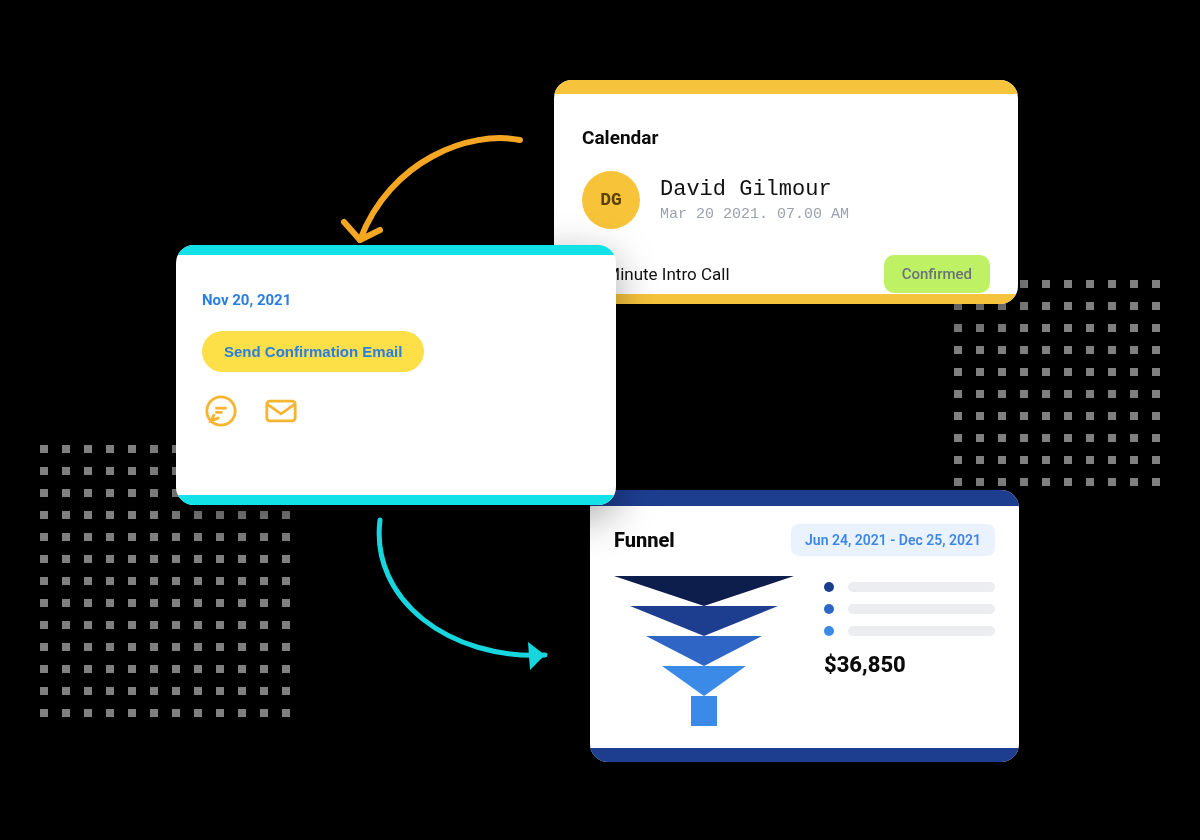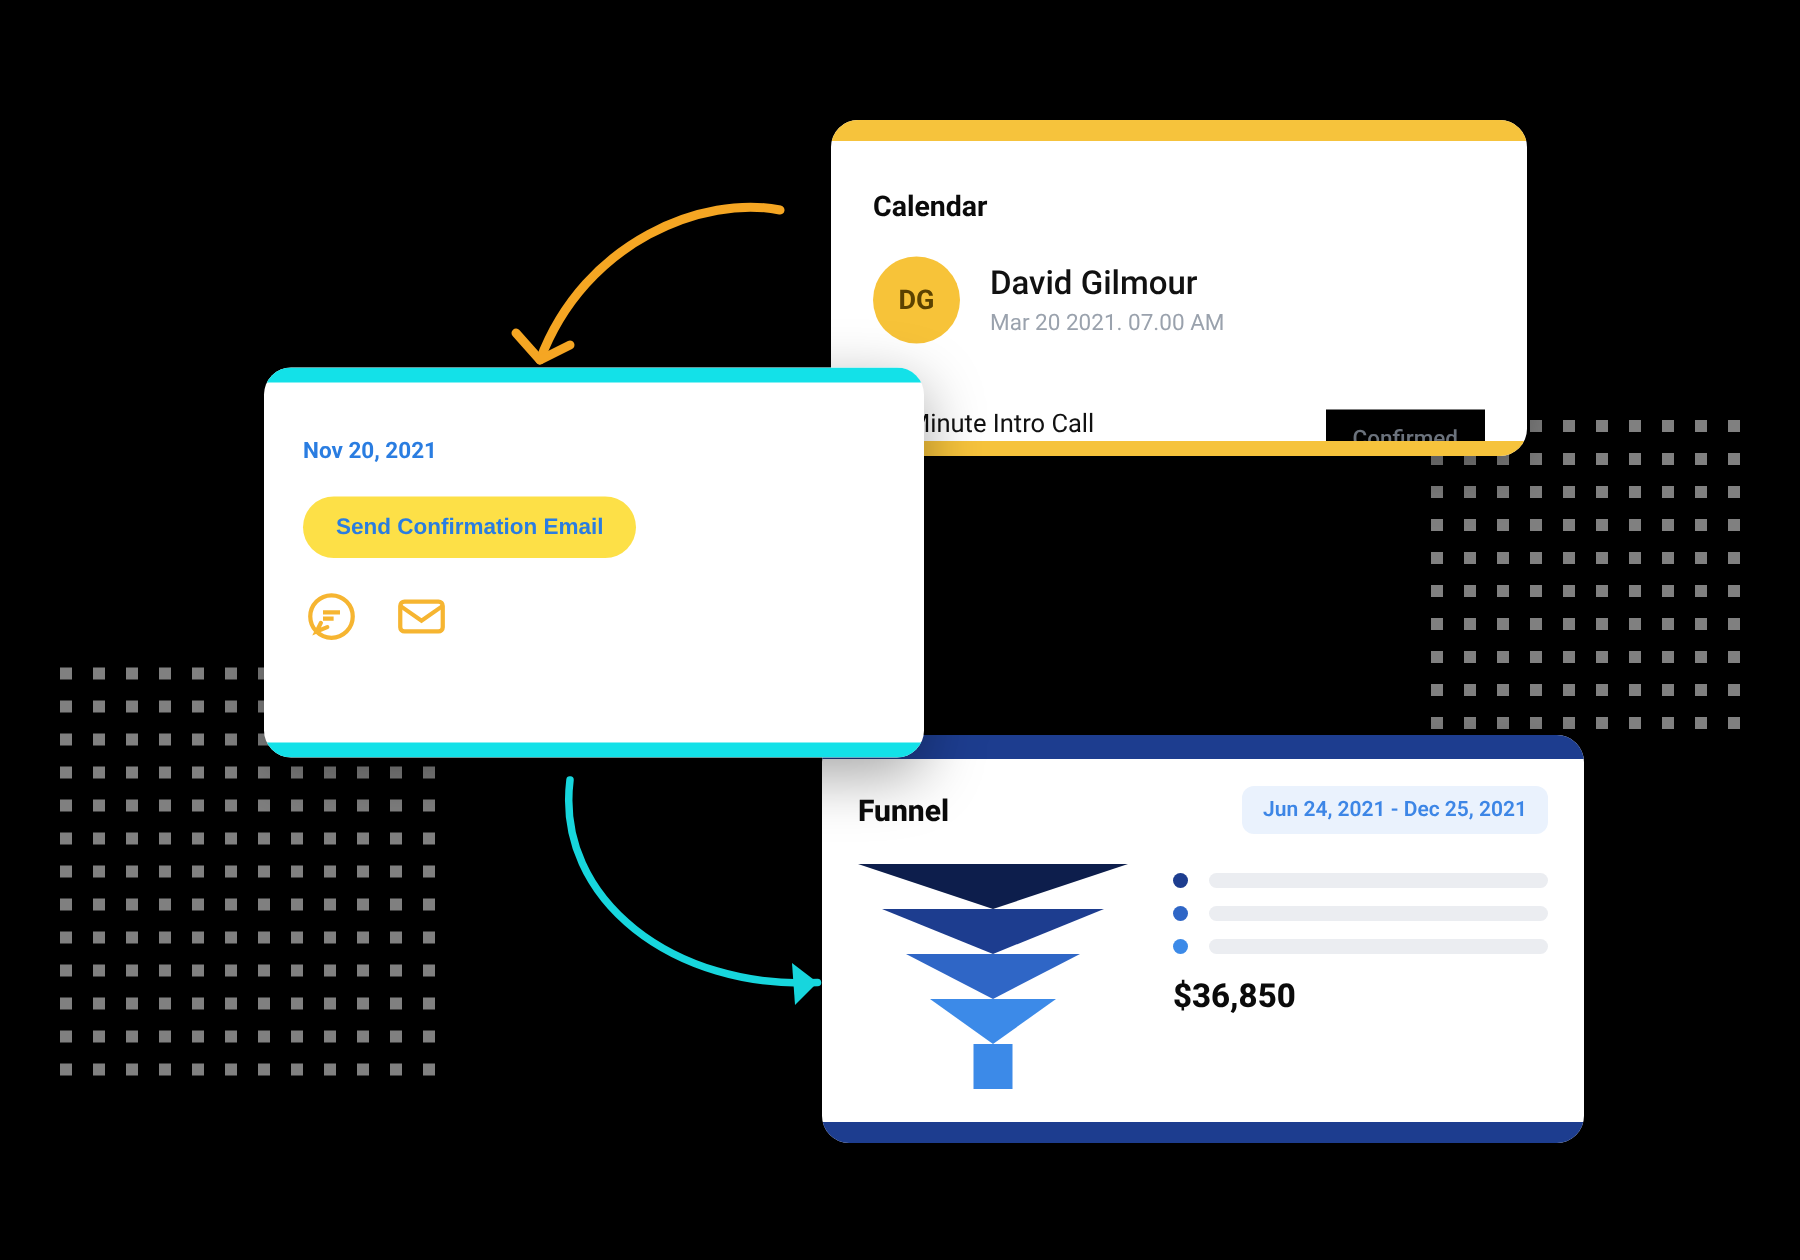--- a/index.html
+++ b/index.html
@@ -33,53 +33,53 @@
     overflow: hidden;
     box-shadow: 0 12px 40px rgba(0,0,0,.35);
   }
 
   
   .calendar-card { top: 80px; left: 554px; width: 464px; height: 224px; z-index: 5; }
   .calendar-top { height: 14px; background: #f6c33c; }
   .calendar-bottom { position: absolute; bottom: 0; left: 0; right: 0; height: 10px; background: #f6c33c; }
   .calendar-body { padding: 32px 28px 0 28px; }
   .calendar-title { font-size: 19px; font-weight: 700; color: #0b0b0b; }
-  .cal-row { display: flex; align-items: center; gap: 20px; margin-top: 22px; }
+  .cal-row { display: flex; align-items: center; gap: 20px; margin-top: 22px; font-family: Liberation Mono, monospace; }
   .avatar {
     width: 58px; height: 58px; border-radius: 50%;
     background: #f7c339; display: flex; align-items: center; justify-content: center;
     font-weight: 700; color: #5b4200; font-size: 18px;
   }
   .cal-name { font-size: 22px; font-weight: 500; color: #111; }
   .cal-date { font-size: 15px; color: #9aa2ad; margin-top: 4px; }
   .cal-foot { display: flex; align-items: center; justify-content: space-between; margin-top: 26px; }
   .cal-event { font-size: 17px; color: #111; }
   .badge {
-    background: #000000; color: #6b727c; padding: 10px 18px; border-radius: 0;
-    font-size: 15px; font-weight: 500; margin-top: 18px;
+    background: #bef264; color: #6b727c; padding: 10px 18px; border-radius: 10px;
+    font-size: 15px; font-weight: 500;
   }
 
   
   .appt-card { top: 245px; left: 176px; width: 440px; height: 260px; z-index: 10; }
   .appt-top { height: 10px; background: #13e1e8; }
   .appt-bottom { position: absolute; bottom: 0; left: 0; right: 0; height: 10px; background: #13e1e8; }
   .appt-body { padding: 22px 26px 0 26px; }
   .appt-title { font-size: 22px; font-weight: 800; color: #0b0b0b; line-height: 1.35; max-width: 320px; }
   .appt-date { margin-top: 14px; font-size: 15px; font-weight: 700; color: #2a7de1; }
   .appt-btn {
     margin-top: 22px; display: inline-block;
     background: #fde047; color: #2a7de1; font-weight: 700;
     padding: 12px 22px; border-radius: 999px; font-size: 15px; border: none; cursor: pointer;
   }
   .appt-icons { display: flex; gap: 22px; margin-top: 20px; align-items: center; }
   .icn { width: 38px; height: 38px; display: flex; align-items: center; justify-content: center; }
   .icn svg { width: 34px; height: 34px; stroke: #f6b531; fill: none; stroke-width: 2; }
 
   
-  .funnel-card { top: 490px; left: 548px; width: 508px; height: 272px; z-index: 7; }
+  .funnel-card { top: 490px; left: 590px; width: 429px; height: 272px; z-index: 7; }
   .funnel-top { height: 16px; background: #1d3d8f; }
   .funnel-bottom { position: absolute; bottom: 0; left: 0; right: 0; height: 14px; background: #1d3d8f; }
   .funnel-body { padding: 18px 24px 0 24px; }
   .funnel-head { display: flex; align-items: center; justify-content: space-between; }
   .funnel-title { font-size: 20px; font-weight: 800; color: #0b0b0b; }
   .date-pill { background: #eaf2fd; color: #3d86e6; font-size: 14px; font-weight: 600; padding: 8px 14px; border-radius: 8px; margin-left: 34px; }
   .funnel-main { display: flex; gap: 30px; margin-top: 20px; }
   .funnel-vis { width: 180px; height: 170px; position: relative; }
   .trape { position: absolute; left: 50%; transform: translateX(-50%); height: 0; width: 0; border-style: solid; }
   .t1 { top: 0;  border-width: 30px 90px 0 90px; border-color: #0d1e4c transparent transparent transparent; }

